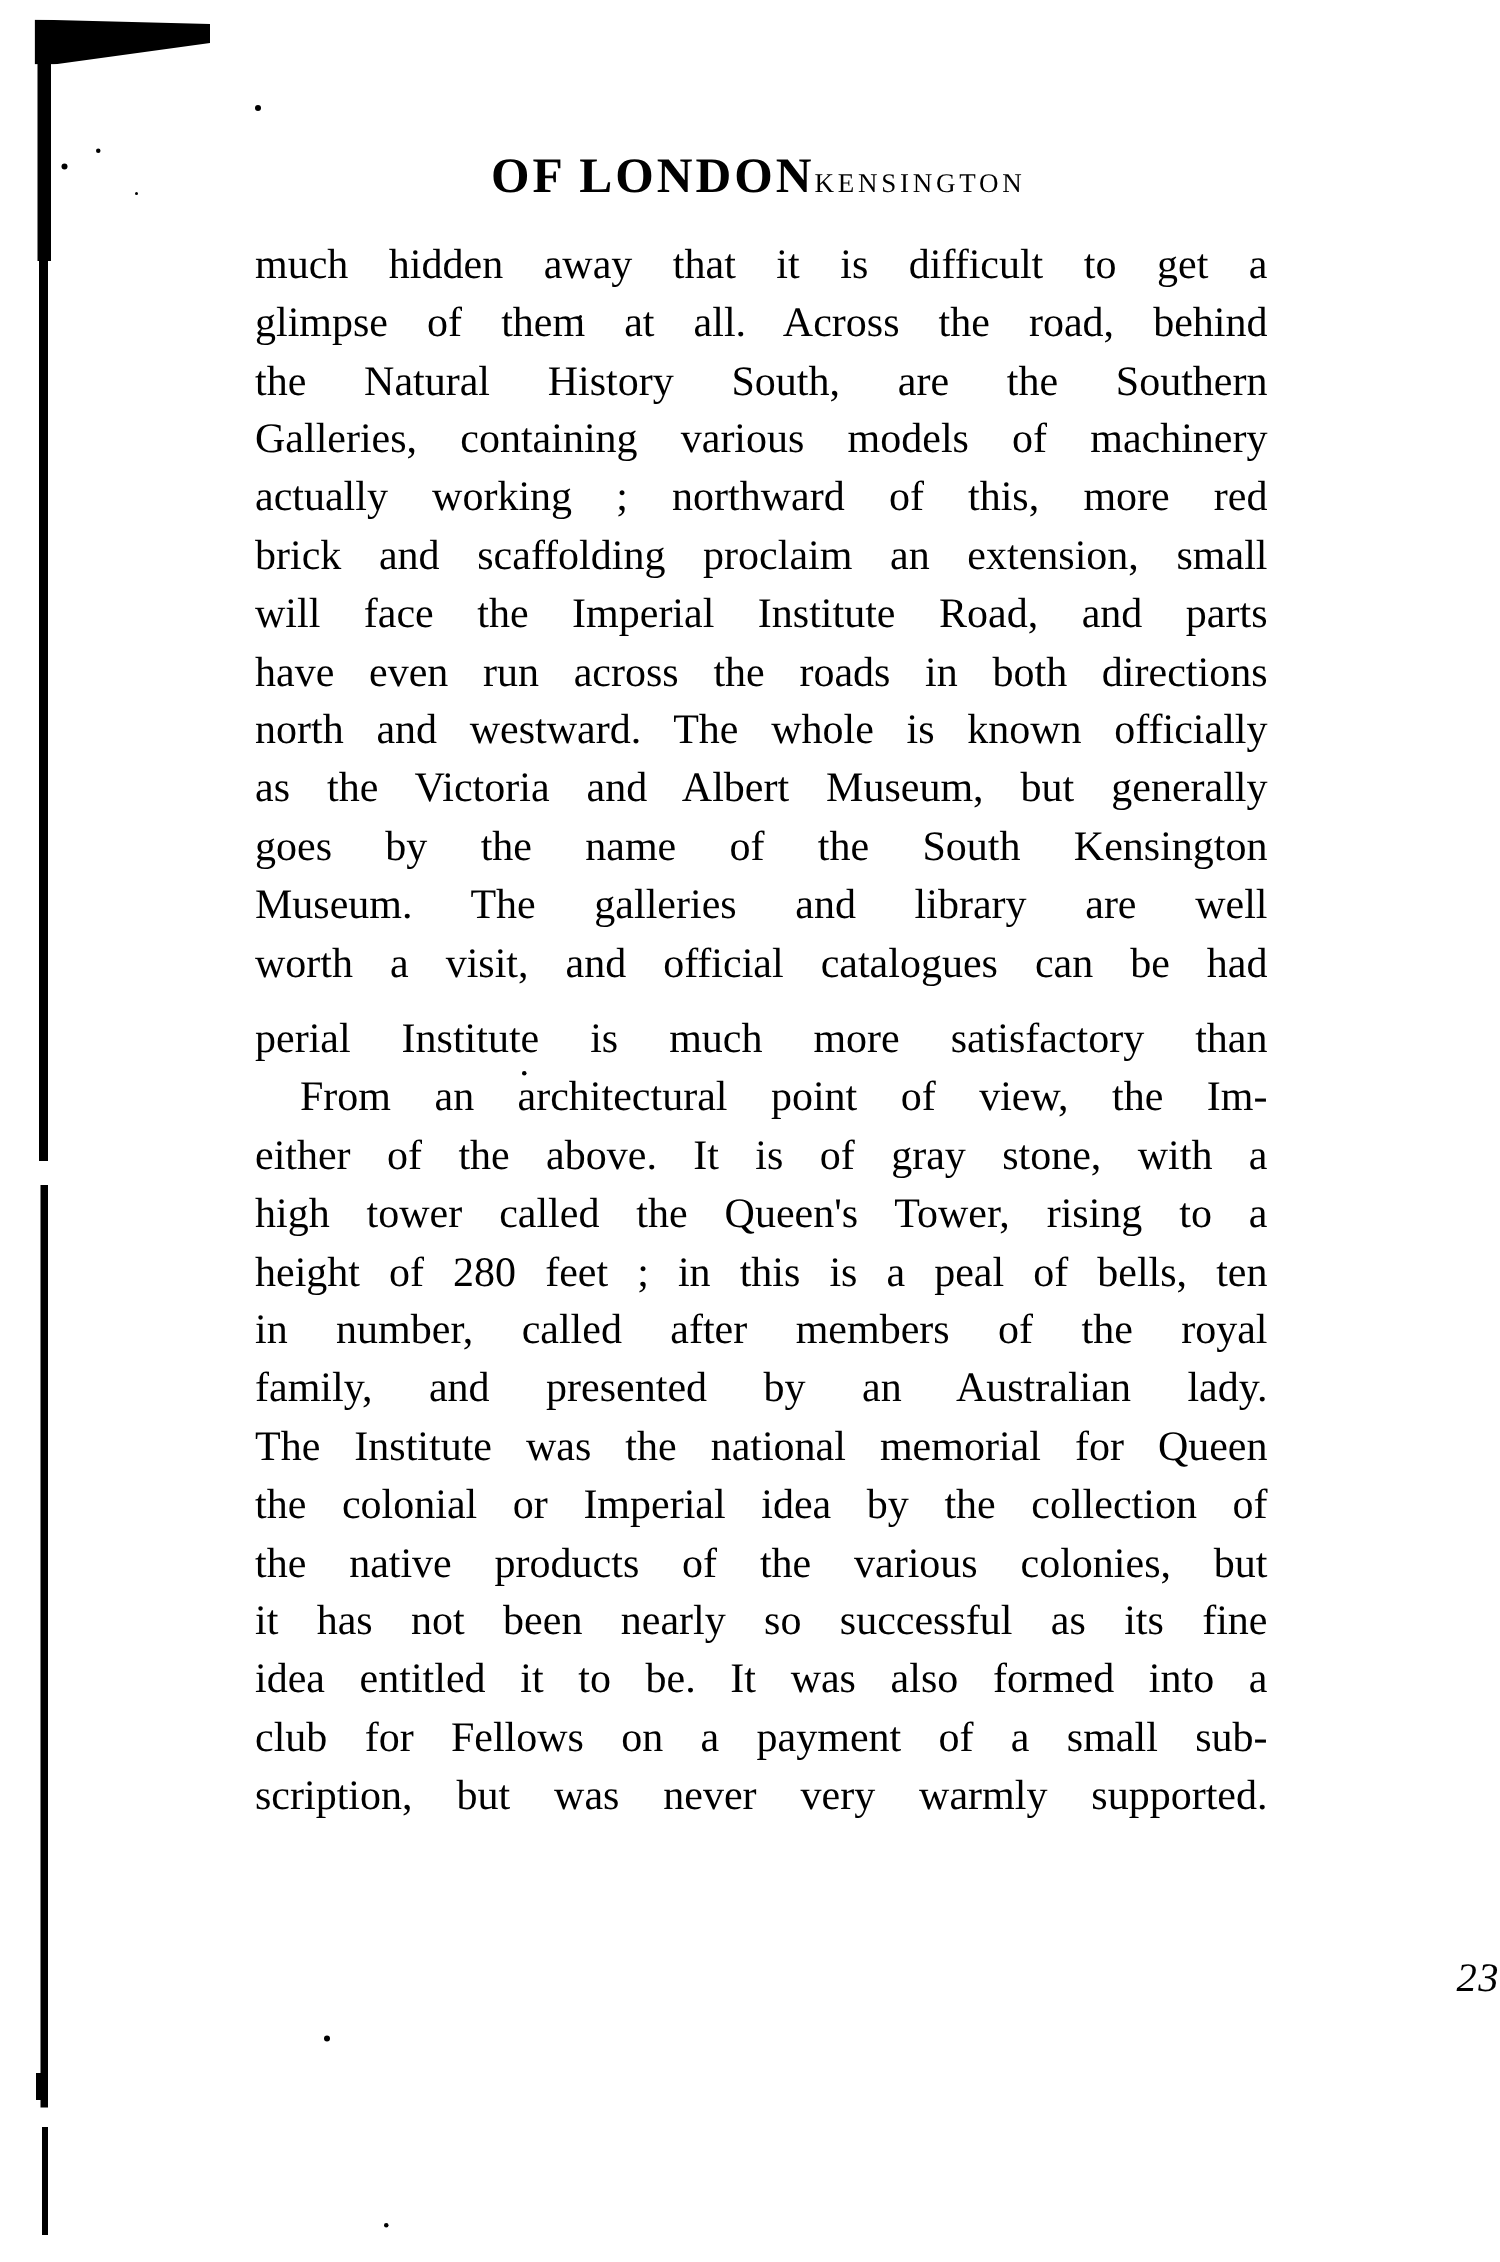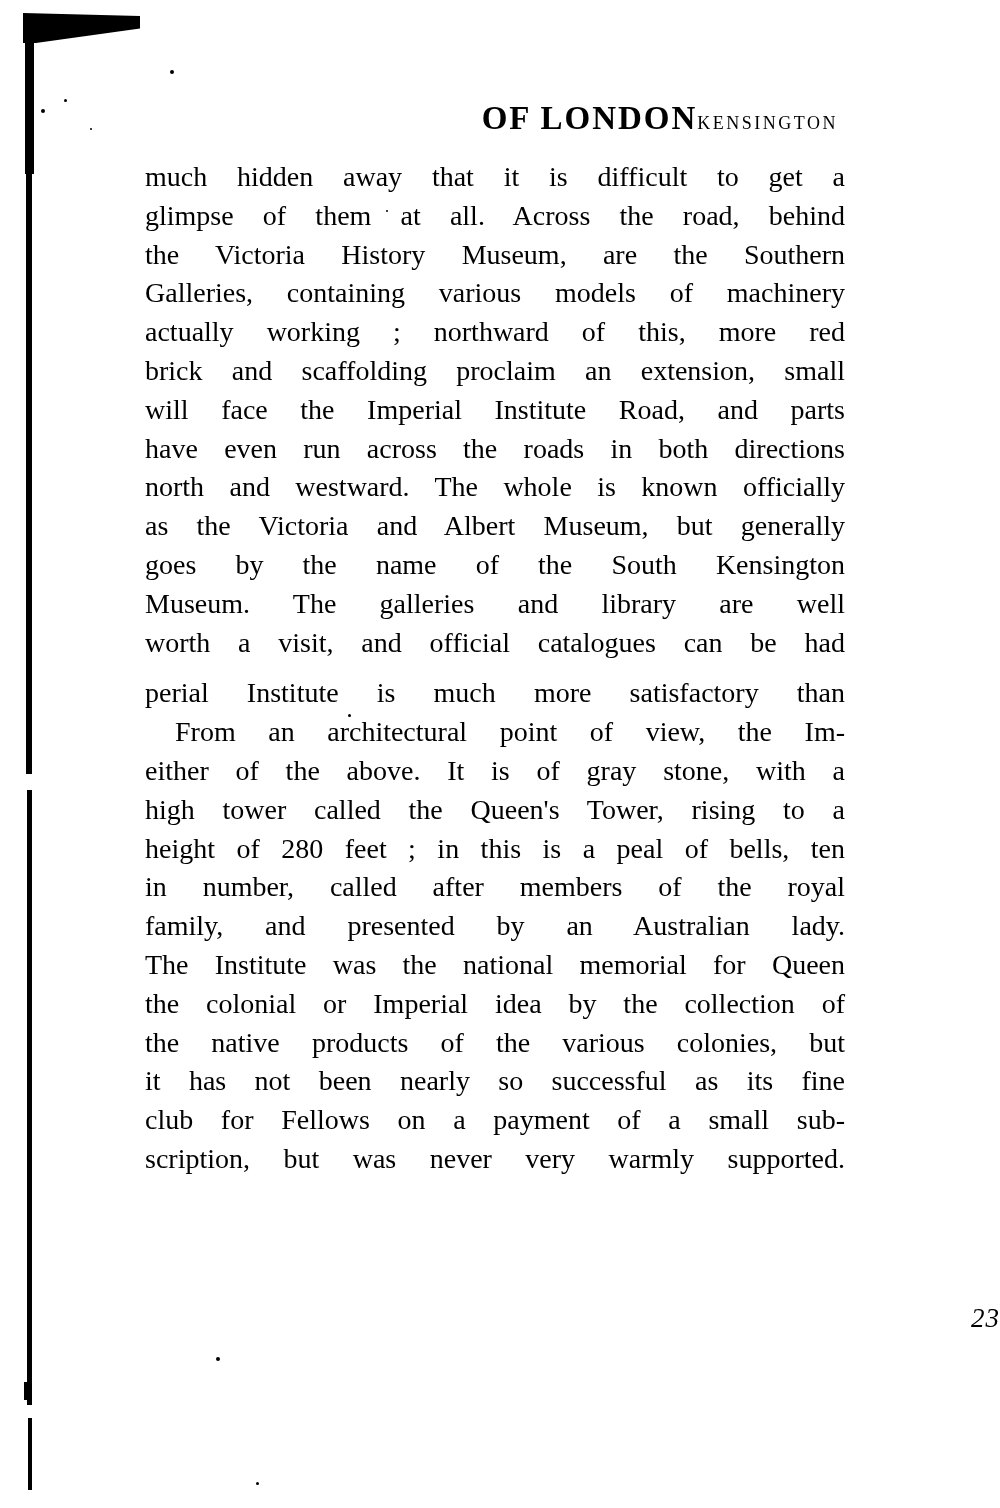--- a/index.html
+++ b/index.html
@@ -37,21 +37,21 @@
     border-radius: 50%;
   }
 
   
   .running-head {
     position: absolute;
     left: 145px;
     right: 162px;
     top: 100px;
     display: flex;
-    justify-content: flex-end;
+    justify-content: center;
     align-items: baseline;
   }
   .head-left {
     margin-left: 28px;
     font-size: 33px;
     font-weight: bold;
     letter-spacing: 2px;
     white-space: nowrap;
   }
   .head-right {
@@ -68,20 +68,21 @@
     top: 158px;
     width: 700px;
     font-size: 28px;
     line-height: 38.8px;
   }
   .paragraph + .paragraph {
     margin-top: 12px;
   }
   .line {
     white-space: normal;
+    margin-left: 25px;
   }
   .jline {
     text-align: justify;
     text-align-last: justify;
   }
   .lline {
     text-align: left;
   }
   .indent {
     text-indent: 30px;
@@ -125,21 +126,21 @@
 
   <div class="running-head">
     <span class="head-left">OF LONDON</span>
     <span class="head-right">KENSINGTON</span>
   </div>
 
   <div class="text-block">
       <div class="paragraph">
         <div class="line jline">much hidden away that it is difficult to get a</div>
         <div class="line jline">glimpse of them at all.  Across the road, behind</div>
-        <div class="line jline">the Victoria History Museum, are the Southern</div>
+        <div class="line jline">the Natural History South, are the Southern</div>
         <div class="line jline">Galleries, containing various models of machinery</div>
         <div class="line jline">actually working ; northward of this, more red</div>
         <div class="line jline">brick and scaffolding proclaim an extension, small</div>
         <div class="line jline">will face the Imperial Institute Road, and parts</div>
         <div class="line jline">have even run across the roads in both directions</div>
         <div class="line jline">north and westward.  The whole is known officially</div>
         <div class="line jline">as the Victoria and Albert Museum, but generally</div>
         <div class="line jline">goes by the name of the South Kensington</div>
         <div class="line jline">Museum.  The galleries and library are well</div>
         <div class="line jline">worth a visit, and official catalogues can be had</div>
@@ -149,20 +150,21 @@
         <div class="line jline indent">From an architectural point of view, the Im-</div>
         <div class="line jline">either of the above.  It is of gray stone, with a</div>
         <div class="line jline">high tower called the Queen's Tower, rising to a</div>
         <div class="line jline">height of 280 feet ; in this is a peal of bells, ten</div>
         <div class="line jline">in number, called after members of the royal</div>
         <div class="line jline">family, and presented by an Australian lady.</div>
         <div class="line jline">The Institute was the national memorial for Queen</div>
         <div class="line jline">the colonial or Imperial idea by the collection of</div>
         <div class="line jline">the native products of the various colonies, but</div>
         <div class="line jline">it has not been nearly so successful as its fine</div>
+        <div class="line jline">idea entitled it to be.  It was also formed into a</div>
         <div class="line jline">club for Fellows on a payment of a small sub-</div>
         <div class="line jline">scription, but was never very warmly supported.</div>
       </div>
     </div>
 
   <div class="page-number">23</div>
 
 </div>
 
 </body></html>

